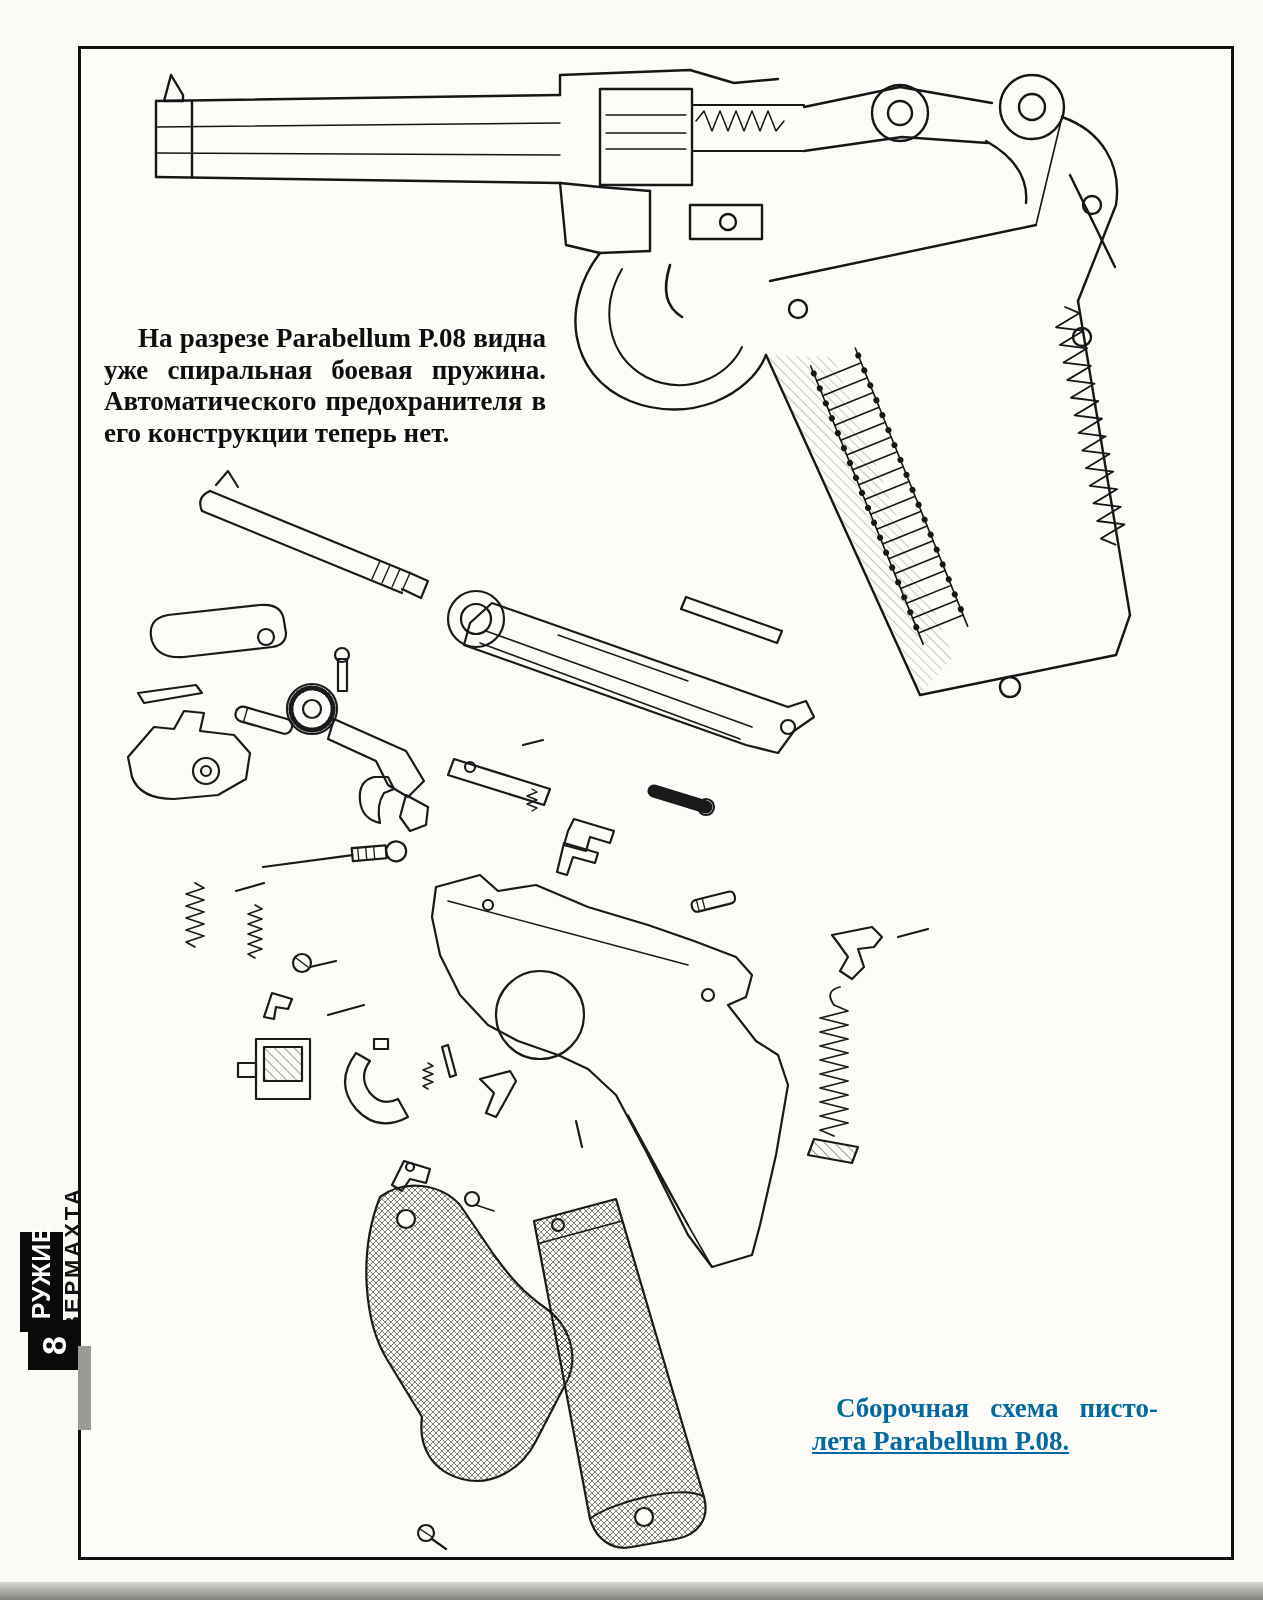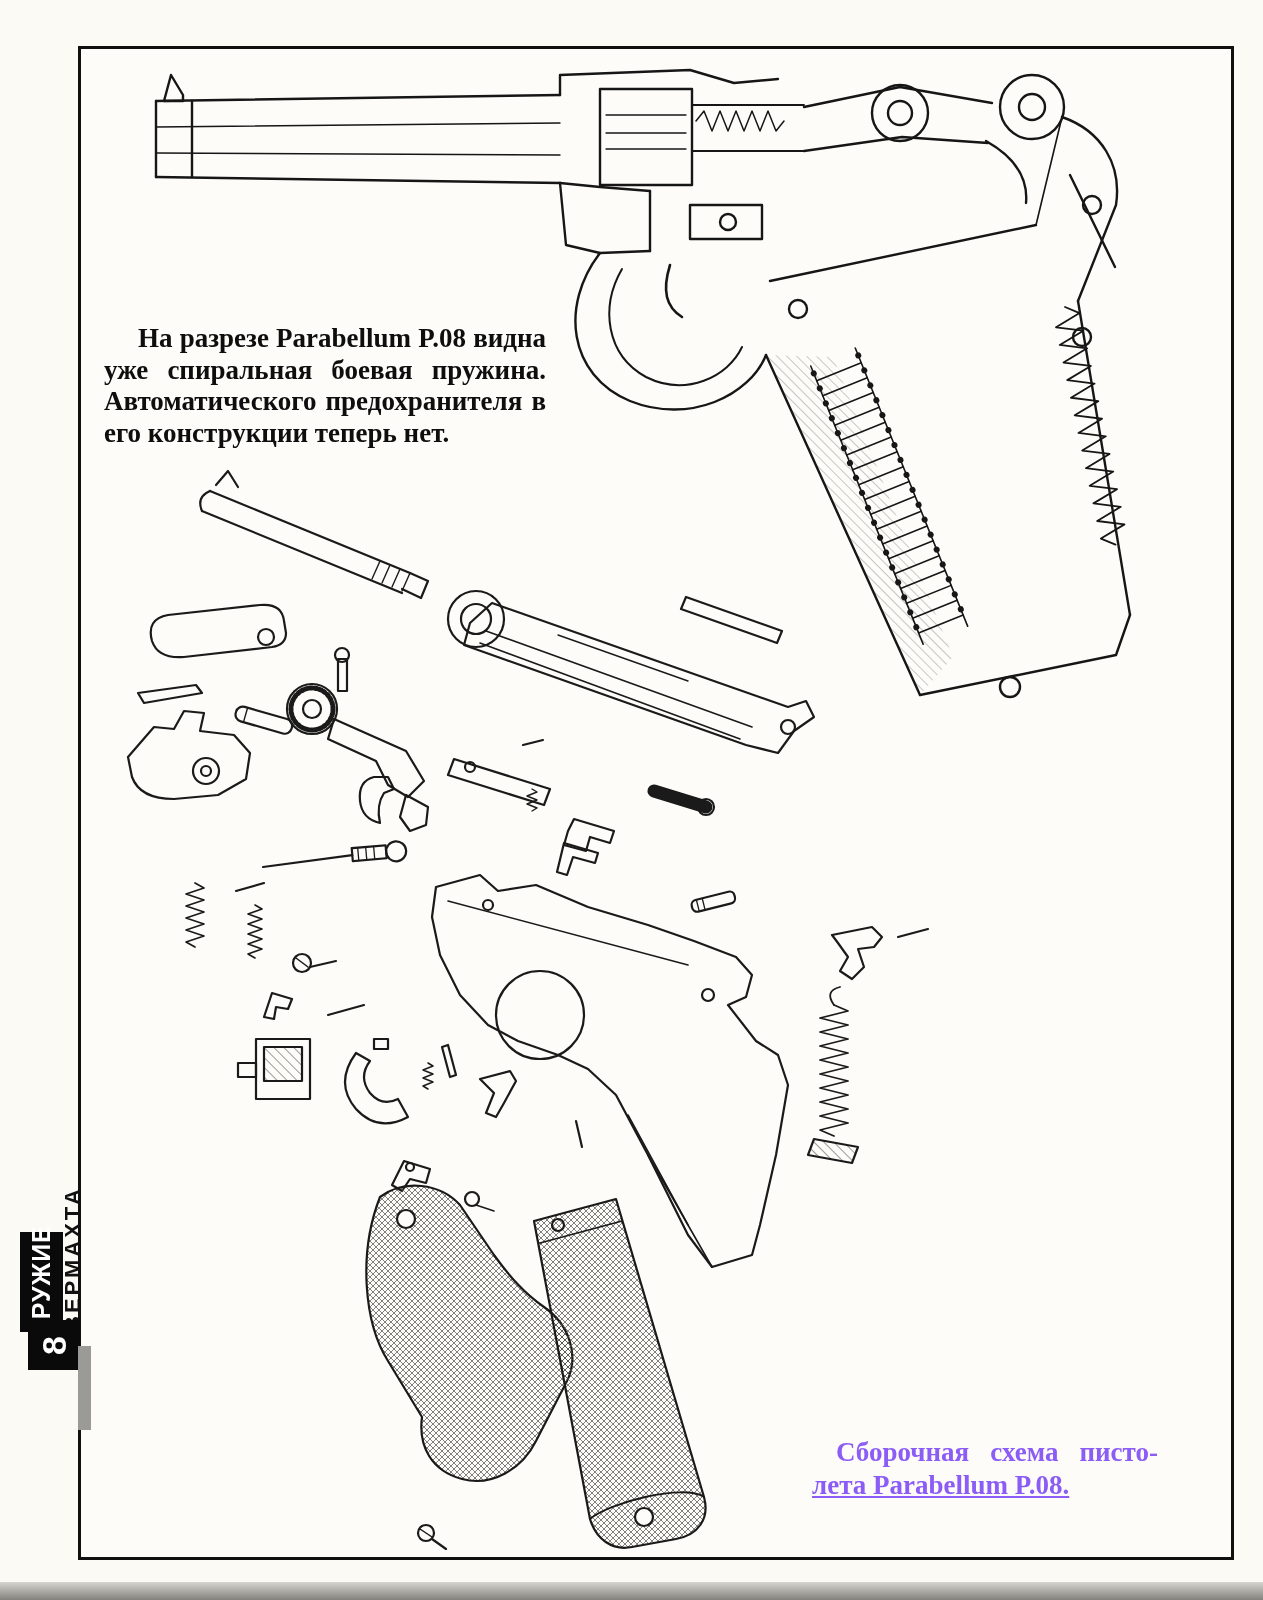--- a/index.html
+++ b/index.html
@@ -6,21 +6,21 @@
   body{width:1263px;height:1600px;background:#fbfaf5;position:relative;overflow:hidden;
        font-family:"Liberation Serif", serif;color:#121212;}
   .stage{position:absolute;left:0;top:0;width:1263px;height:1600px;}
   .frame{position:absolute;left:78px;top:46px;width:1156px;height:1514px;
          border:3px solid #101010;box-sizing:border-box;background:#fdfcf8;}
   .fig{position:absolute;}
   .intro{position:absolute;left:104px;top:296px;width:442px;
          font-weight:700;font-size:27px;line-height:1.17;text-align:justify;
          text-indent:34px;color:#0e0e0e;}
   .caption{position:absolute;left:812px;top:1392px;width:346px;
-           font-weight:700;font-size:27px;line-height:1.22;color:#8b5cf6;margin-top:44px;}
+           font-weight:700;font-size:27px;line-height:1.22;color:#0369a1;}
   .cap1{display:block;text-align:justify;text-align-last:justify;padding-left:24px;}
   .cap2{display:block;text-decoration:underline;}
   .logo-box{position:absolute;left:20px;top:1232px;width:43px;height:100px;background:#0a0a0a;
             display:flex;align-items:center;justify-content:center;overflow:visible;}
   .logo-box span{transform:rotate(-90deg);white-space:nowrap;color:#ffffff;
             font-family:"Liberation Sans",sans-serif;font-weight:800;font-size:25px;letter-spacing:1px;}
   .edition{position:absolute;left:60px;top:1332px;transform-origin:0 0;transform:rotate(-90deg);
            font-family:"Liberation Sans",sans-serif;font-weight:700;font-size:22px;
            letter-spacing:3px;color:#111;white-space:nowrap;}
   .pagenum{position:absolute;left:28px;top:1320px;width:52px;height:50px;background:#0a0a0a;

